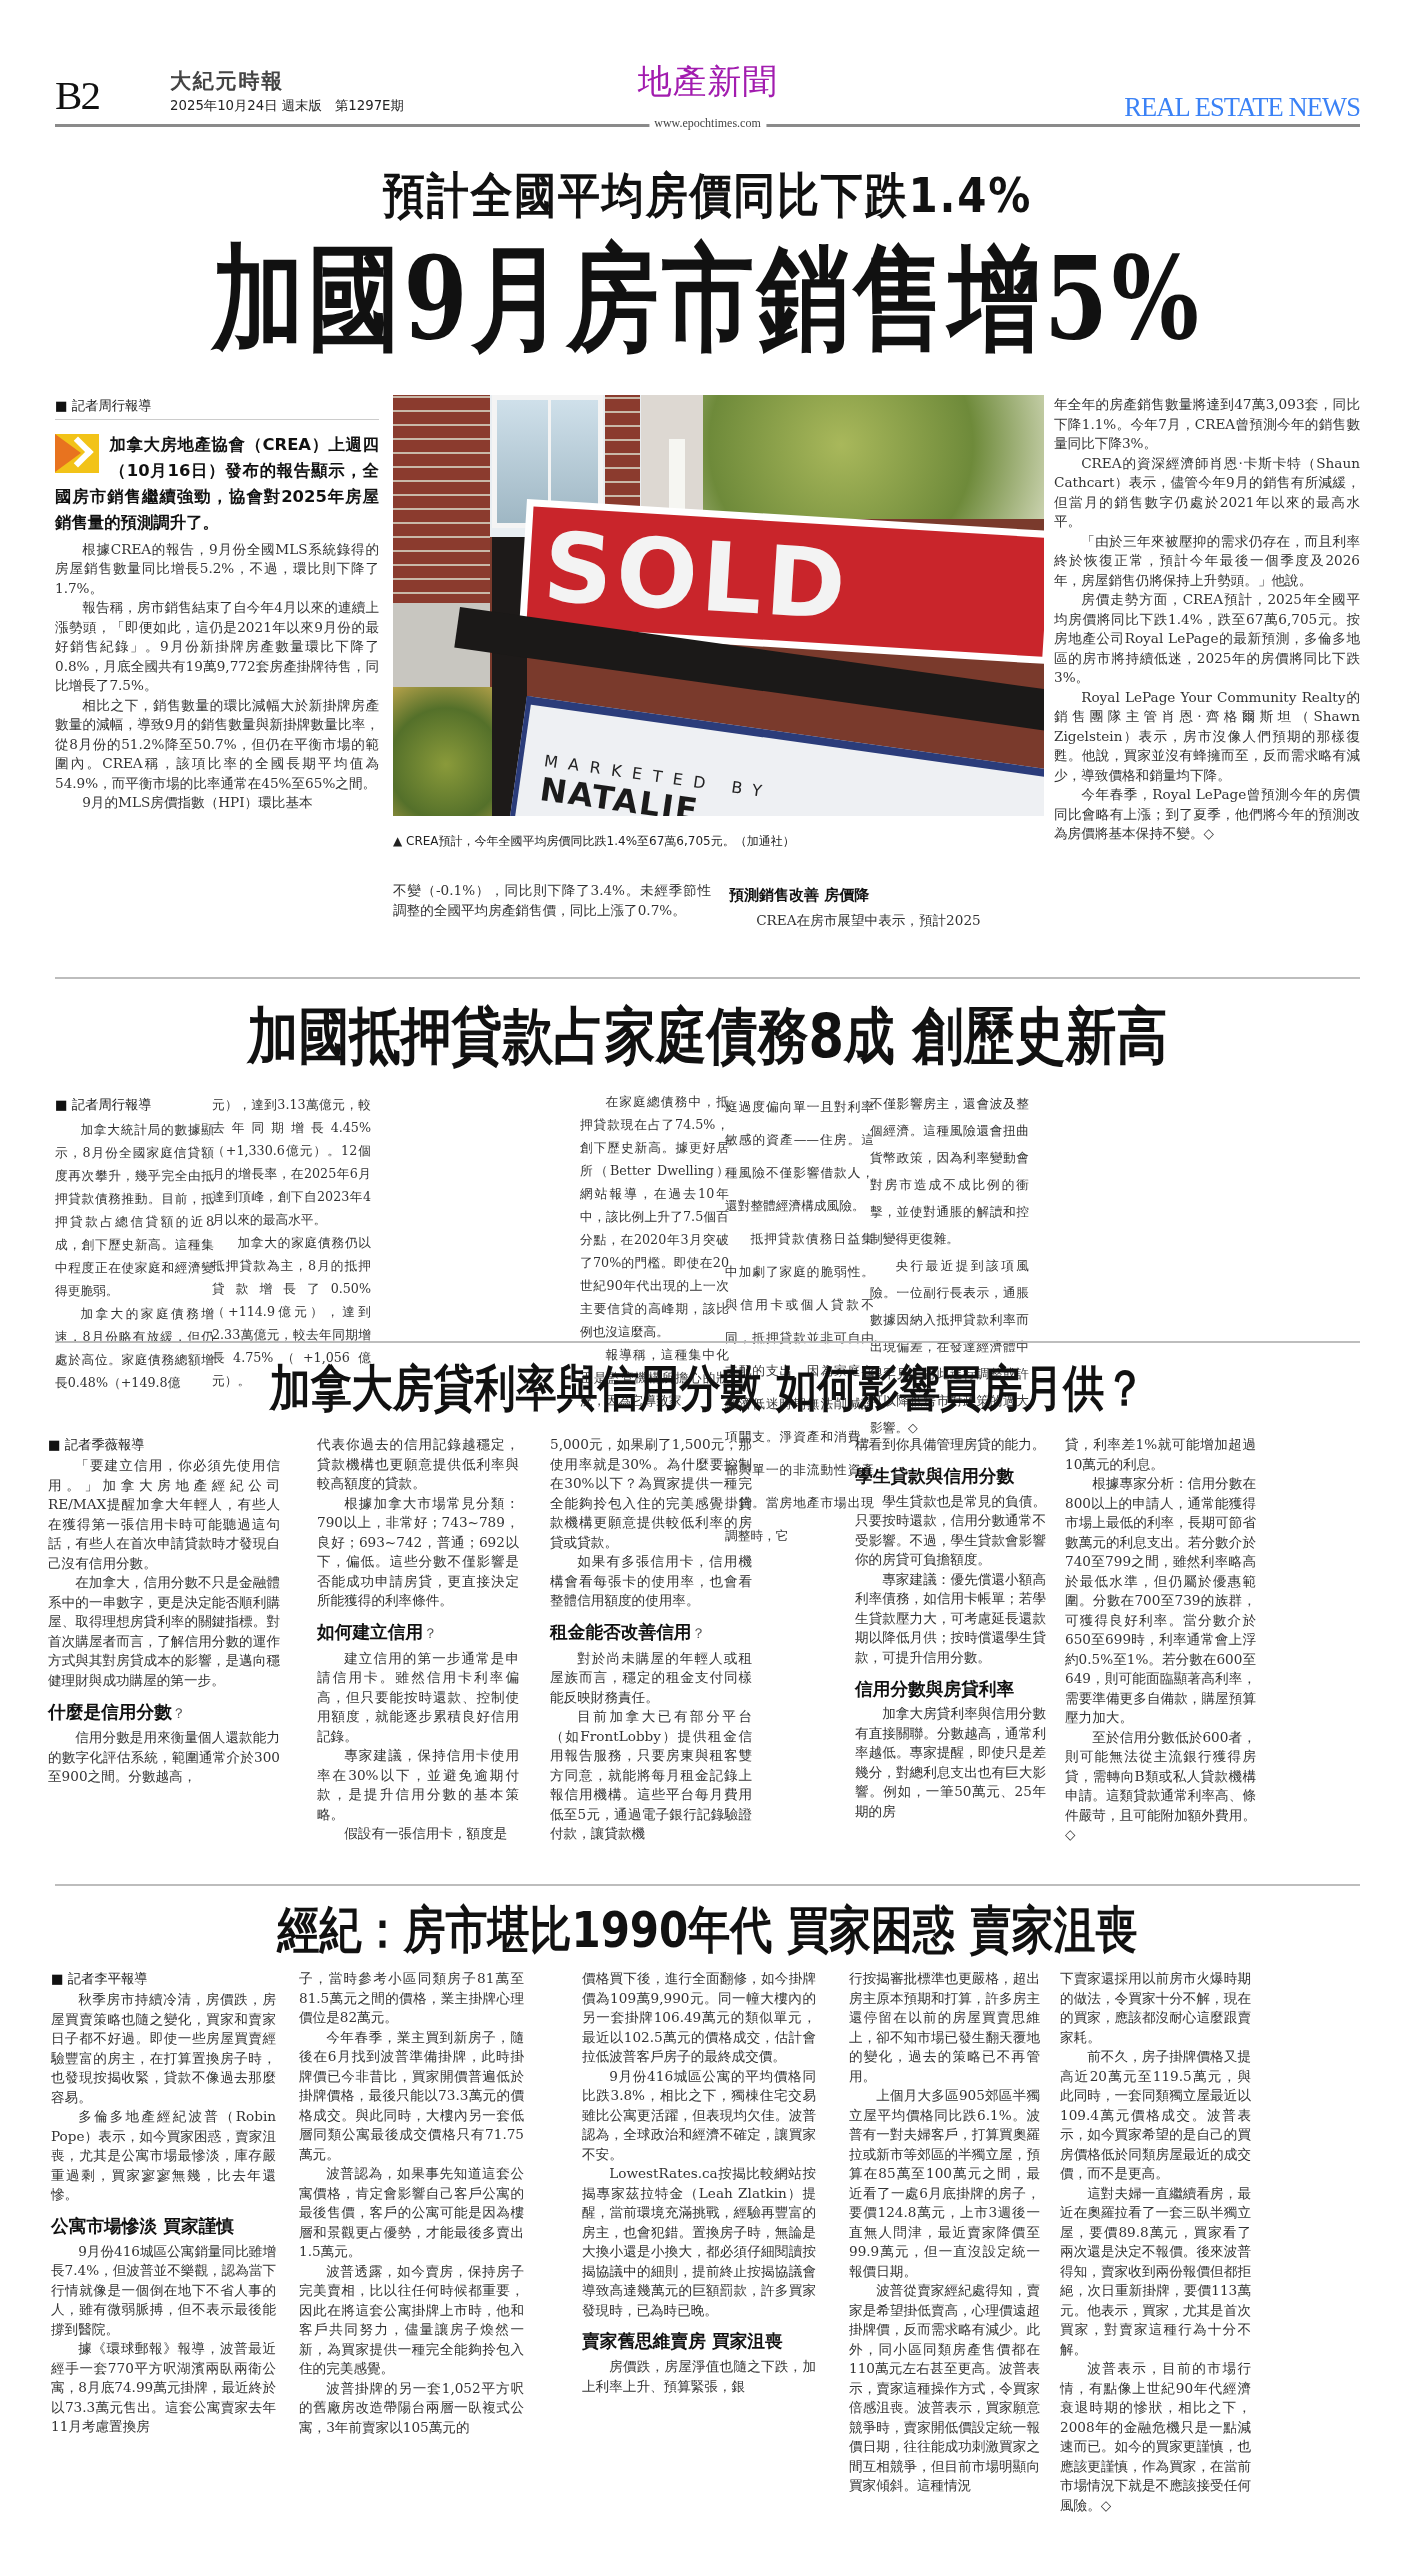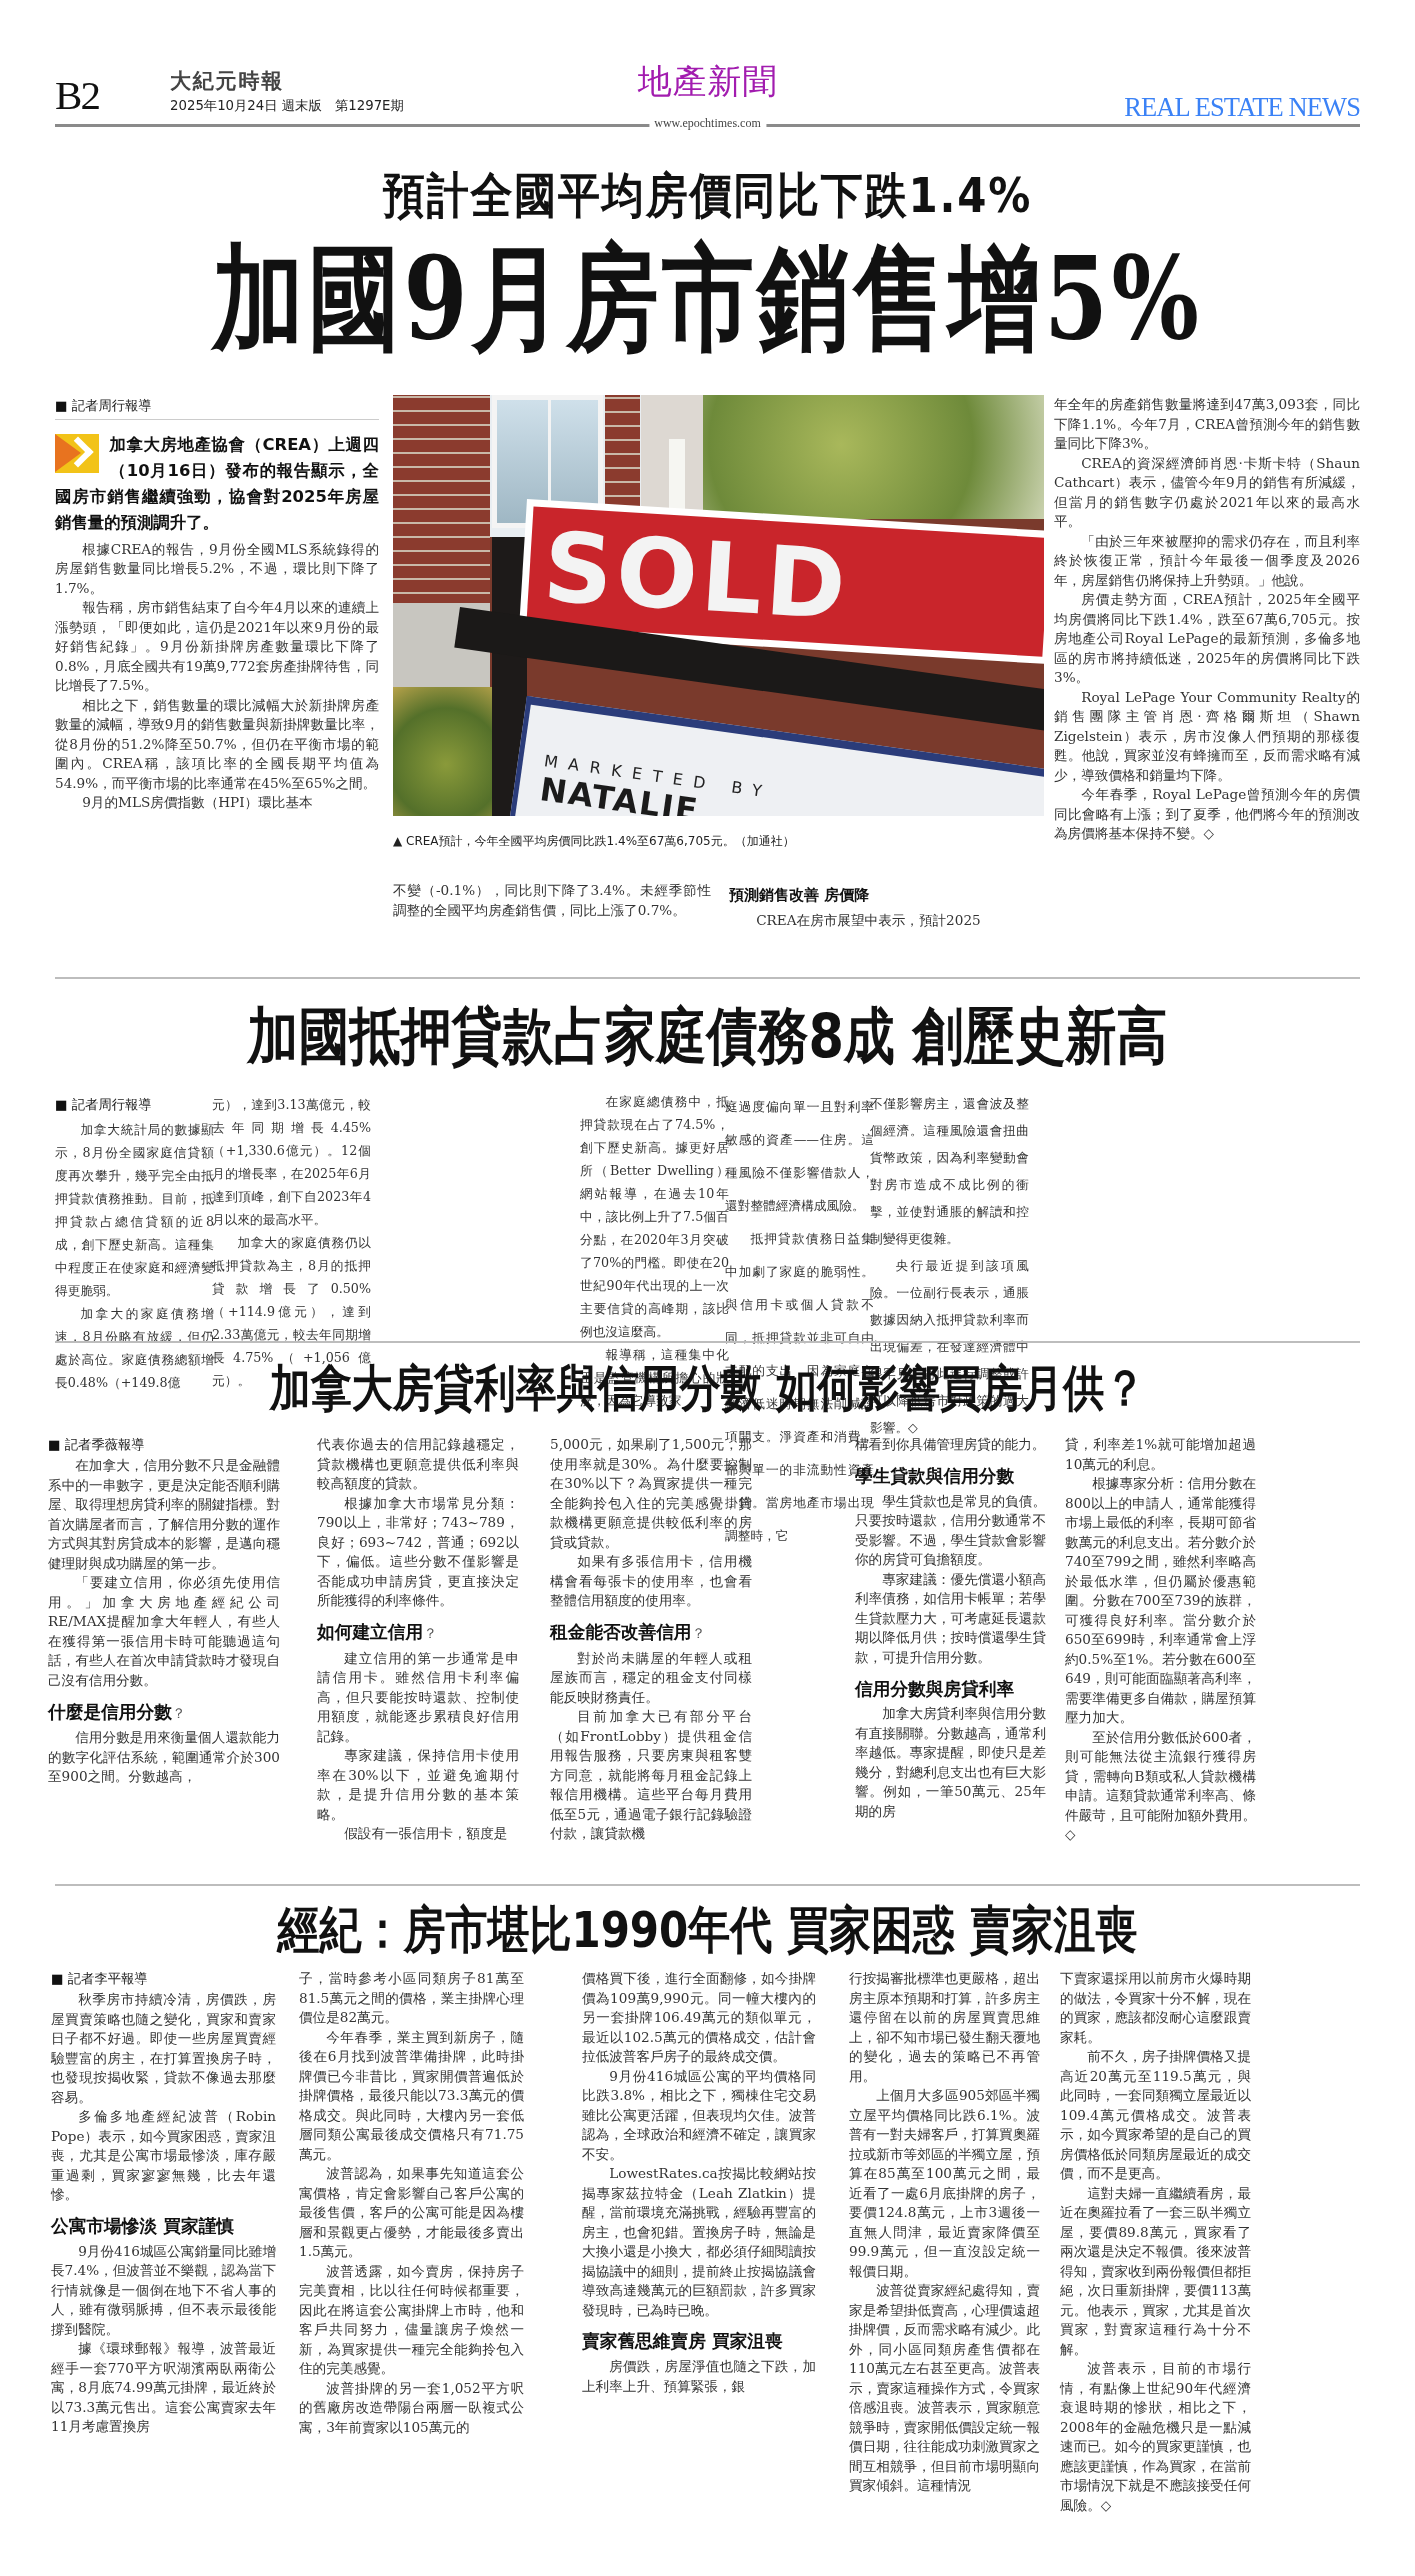--- a/index.html
+++ b/index.html
@@ -168,22 +168,22 @@
     <p style="text-indent:0">不僅影響房主，還會波及整個經濟。這種風險還會扭曲貨幣政策，因為利率變動會對房市造成不成比例的衝擊，並使對通脹的解讀和控制變得更復雜。</p>
     <p>央行最近提到該項風險。一位副行長表示，通脹數據因納入抵押貸款利率而出現偏差，在發達經濟體中很罕見。對此進行調整或許可以降低房市對政策的過大影響。◇</p>
   </div>
 
   <div class="rule" style="top:1341px;"></div>
 
   <div class="sechead" style="top:1361px; font-size:41px;">加拿大房貸利率與信用分數 如何影響買房月供？</div>
 
   <div class="col" style="left:48px; top:1435px; width:232px;">
     <div class="byline">記者季薇報導</div>
+    <p>「要建立信用，你必須先使用信用。」加拿大房地產經紀公司RE/MAX提醒加拿大年輕人，有些人在獲得第一張信用卡時可能聽過這句話，有些人在首次申請貸款時才發現自己沒有信用分數。</p>
     <p>在加拿大，信用分數不只是金融體系中的一串數字，更是決定能否順利購屋、取得理想房貸利率的關鍵指標。對首次購屋者而言，了解信用分數的運作方式與其對房貸成本的影響，是邁向穩健理財與成功購屋的第一步。</p>
-    <p>「要建立信用，你必須先使用信用。」加拿大房地產經紀公司RE/MAX提醒加拿大年輕人，有些人在獲得第一張信用卡時可能聽過這句話，有些人在首次申請貸款時才發現自己沒有信用分數。</p>
     <div class="h3"><span>什麼是信用分數</span><span class="q">？</span></div>
     <p>信用分數是用來衡量個人還款能力的數字化評估系統，範圍通常介於300至900之間。分數越高，</p>
   </div>
 
   <div class="col" style="left:317px; top:1435px; width:202px;">
     <p style="text-indent:0">代表你過去的信用記錄越穩定，貸款機構也更願意提供低利率與較高額度的貸款。</p>
     <p>根據加拿大市場常見分類：790以上，非常好；743~789，良好；693~742，普通；692以下，偏低。這些分數不僅影響是否能成功申請房貸，更直接決定所能獲得的利率條件。</p>
     <div class="h3"><span>如何建立信用</span><span class="q">？</span></div>
     <p>建立信用的第一步通常是申請信用卡。雖然信用卡利率偏高，但只要能按時還款、控制使用額度，就能逐步累積良好信用記錄。</p>
     <p>專家建議，保持信用卡使用率在30%以下，並避免逾期付款，是提升信用分數的基本策略。</p>

